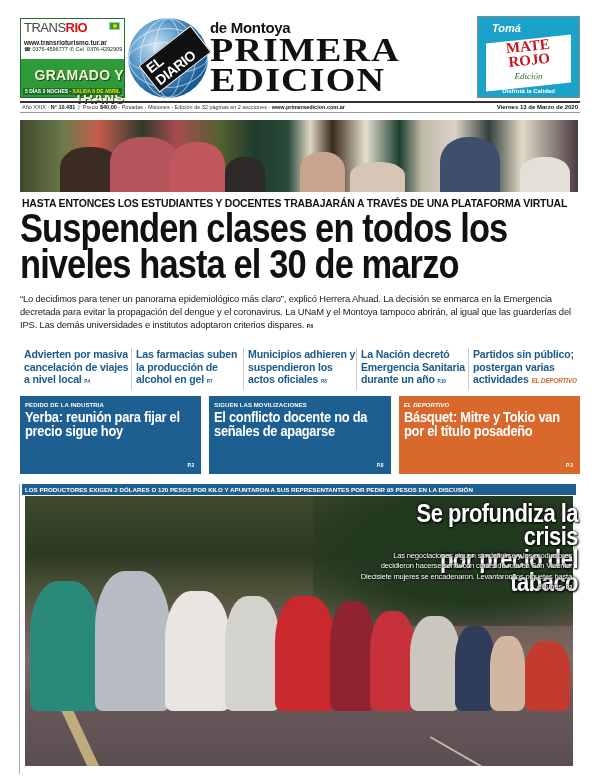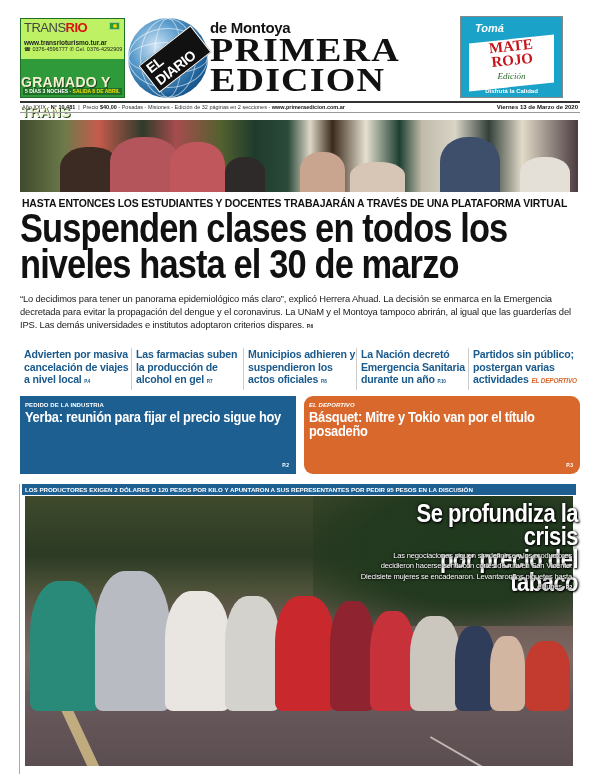--- a/index.html
+++ b/index.html
@@ -3,45 +3,45 @@
 <meta charset="utf-8">
 <style>
   * { box-sizing: border-box; margin: 0; padding: 0; }
   html, body { width: 600px; height: 784px; background: #ffffff; overflow: hidden; }
   body { font-family: "Liberation Sans", sans-serif; color: #111; position: relative; }
 
   
   .masthead { position: absolute; left: 20px; top: 16px; width: 560px; height: 84px; }
 
   .ad-left { position: absolute; left: 0; top: 2px; width: 105px; height: 80px; background: #2e9a3a; border: 1px solid #1e6e27; }
-  .ad-left .top { background: #bef264; height: 40px; padding: 2px 3px; position: relative; }
+  .ad-left .top { background: #ffffff; height: 40px; padding: 2px 3px; position: relative; }
   .ad-left .brand { font-family: "Liberation Sans", sans-serif; font-size: 13px; letter-spacing: -0.5px; color: #444; font-weight: normal; line-height: 13px; }
   .ad-left .brand b { color: #d11; font-weight: bold; }
   .ad-left .flag { position: absolute; right: 4px; top: 3px; width: 11px; height: 8px; background: #2a9d3a; border: 1px solid #a9cf9e; }
   .ad-left .flag::after { content: ""; position: absolute; left: 3px; top: 1px; width: 4px; height: 4px; background: #f5d000; border-radius: 50%; }
   .ad-left .web { font-size: 6.5px; color: #222; margin-top: 5px; line-height: 7px; font-weight: bold; }
   .ad-left .phones { font-size: 5.5px; color: #222; line-height: 7px; white-space: nowrap; }
-  .ad-left .dest { font-family: "Liberation Sans", sans-serif; font-weight: bold; color: #f4f2d0; font-size: 14px; line-height: 14px; text-align: left; letter-spacing: 0.3px; text-shadow: 1px 1px 0 #194a1e; margin-top: 16px; }
+  .ad-left .dest { font-family: "Liberation Sans", sans-serif; font-weight: bold; color: #f4f2d0; font-size: 14px; line-height: 14px; text-align: right; letter-spacing: 0.3px; text-shadow: 1px 1px 0 #194a1e; margin-top: 9px; }
   .ad-left .strip { position: absolute; left: 2px; right: 2px; bottom: 2px; height: 7px; font-size: 5px; line-height: 7px; color: #fff; background: #1e6e27; text-align: center; white-space: nowrap; overflow: hidden; font-weight: bold; }
   .ad-left .strip span.hl { color: #f5e100; }
 
   .globe { position: absolute; left: 108px; top: 2px; width: 80px; height: 80px; border-radius: 50%;
     background: radial-gradient(circle at 35% 35%, #cfe4f5 0%, #5a9ccc 35%, #1b5e96 70%, #0d3b66 100%); }
   .globe .lat, .globe .lon { position: absolute; border: 1px solid rgba(255,255,255,0.55); border-radius: 50%; }
   .globe .lat1 { left: 0; right: 0; top: 24px; height: 32px; }
   .globe .lat2 { left: 0; right: 0; top: 10px; height: 60px; }
   .globe .lon1 { top: 0; bottom: 0; left: 26px; width: 28px; }
   .globe .lon2 { top: 0; bottom: 0; left: 12px; width: 56px; }
   .globe .eldiario { position: absolute; left: 14px; top: 24px; background: #111; color: #fff; font-weight: bold; font-size: 14px; padding: 1px 4px; transform: rotate(-38deg); letter-spacing: -0.5px; border: 1px solid #fff; line-height: 15px; }
 
   .title-block { position: absolute; left: 190px; top: 4px; width: 270px; }
   .title-block .de { font-family: "Liberation Sans", sans-serif; font-weight: bold; font-size: 15px; letter-spacing: -0.3px; line-height: 15px; }
   .title-block .name { font-family: "Liberation Serif", serif; font-weight: bold; font-size: 34px; line-height: 30px; letter-spacing: 1px; transform: scaleX(1.12); transform-origin: left; white-space: nowrap; }
 
-  .ad-right { position: absolute; left: 440px; top: 0; width: 103px; height: 82px; background: #1aa2c8; border: 1px solid #888; overflow: hidden; }
+  .ad-right { position: absolute; left: 457px; top: 0; width: 103px; height: 82px; background: #1aa2c8; border: 1px solid #888; overflow: hidden; }
   .ad-right .banner { position: absolute; left: 8px; right: 8px; top: 22px; height: 48px; background: #fff; transform: skewY(-6deg); }
   .ad-right .toma { position: absolute; left: 14px; top: 5px; color: #fff; font-style: italic; font-weight: bold; font-size: 11px; }
   .ad-right .mate { position: absolute; left: 0; right: 0; top: 22px; text-align: center; color: #c4161c; font-family: "Liberation Serif", serif; font-weight: bold; font-size: 15px; line-height: 14px; transform: rotate(-6deg); }
   .ad-right .tereré { position: absolute; left: 0; right: 0; top: 54px; text-align: center; color: #2a6b2a; font-family: "Liberation Serif", serif; font-style: italic; font-size: 9px; }
   .ad-right .tag { position: absolute; left: 0; right: 0; bottom: 3px; text-align: center; color: #fff; font-size: 6px; font-weight: bold; }
 
   
   .infobar { position: absolute; left: 20px; top: 101px; width: 560px; height: 12px; border-top: 2px solid #333; border-bottom: 1px solid #999; font-size: 5.5px; line-height: 9px; color: #333; }
   .infobar .left { position: absolute; left: 2px; top: 0; white-space: nowrap; }
   .infobar .left b { font-weight: bold; color: #111; }
@@ -62,21 +62,21 @@
   .briefs { position: absolute; left: 20px; top: 348px; width: 560px; height: 42px; display: flex; }
   .brief { position: relative; flex: 1 1 0; padding: 0 4px; color: #1a5a8c; font-weight: bold; font-size: 11.5px; line-height: 12.5px; letter-spacing: -0.2px; border-left: 1px solid #ccc; }
   .brief:first-child { border-left: none; }
   .brief .pg { font-size: 5px; color: #1a5a8c; margin-left: 3px; }
   .brief .pg.orange { color: #d9682c; font-style: italic; font-size: 7px; }
   .brief .txt { display: block; transform: scaleX(0.92); transform-origin: left; width: 118%; }
 
   
   .boxes { position: absolute; left: 20px; top: 396px; width: 560px; height: 78px; display: flex; gap: 8px; }
   .box { position: relative; flex: 1 1 0; background: #1e5f92; color: #fff; padding: 5px 5px; }
-  .box.orange { background: #d9682c; border-radius: 9px; }
+  .box.orange { background: #d9682c; }
   .box .k { font-size: 6px; font-weight: bold; letter-spacing: 0.1px; line-height: 8px; white-space: nowrap; }
   .box.orange .k { font-style: italic; }
   .box .h { font-size: 14px; font-weight: bold; line-height: 13.5px; letter-spacing: -0.3px; margin-top: 2px; transform: scaleX(0.92); transform-origin: left; width: 112%; }
   .box .pg { position: absolute; right: 7px; bottom: 6px; font-size: 5px; font-weight: bold; }
 
   
   .tob-kicker { position: absolute; left: 22px; top: 484px; width: 554px; height: 11px; background: #1e5f92; color: #fff; font-size: 6.2px; font-weight: bold; line-height: 11px; padding-left: 3px; white-space: nowrap; overflow: hidden; }
   .rule-left { position: absolute; left: 19px; top: 484px; width: 1px; height: 290px; background: #aaa; }
   .tob-photo { position: absolute; left: 25px; top: 496px; width: 548px; height: 270px; overflow: hidden;
     background: linear-gradient(180deg, #3f4a2c 0%, #2c3a24 22%, #4b5137 34%, #6b5b54 46%, #7e6964 60%, #6a5c5e 75%, #5a4e52 100%); }
@@ -176,20 +176,25 @@
   <div class="brief">
       <span class="txt"><span>Partidos sin público; postergan varias actividades</span><span class="pg orange">EL DEPORTIVO</span></span>
     </div>
 </div>
 
 <div class="boxes">
   <div class="box">
     <div class="k">PEDIDO DE LA INDUSTRIA</div>
     <div class="h">Yerba: reunión para fijar el precio sigue hoy</div>
     <div class="pg">P.2</div>
+  </div>
+  <div class="box">
+    <div class="k">SIGUEN LAS MOVILIZACIONES</div>
+    <div class="h">El conflicto docente no da señales de apagarse</div>
+    <div class="pg">P.8</div>
   </div>
   <div class="box orange">
     <div class="k">EL DEPORTIVO</div>
     <div class="h">Básquet: Mitre y Tokio van por el título posadeño</div>
     <div class="pg">P.3</div>
   </div>
 </div>
 
 <div class="rule-left"></div>
 <div class="tob-kicker">LOS PRODUCTORES EXIGEN 2 DÓLARES O 120 PESOS POR KILO Y APUNTARON A SUS REPRESENTANTES POR PEDIR 95 PESOS EN LA DISCUSIÓN</div>

